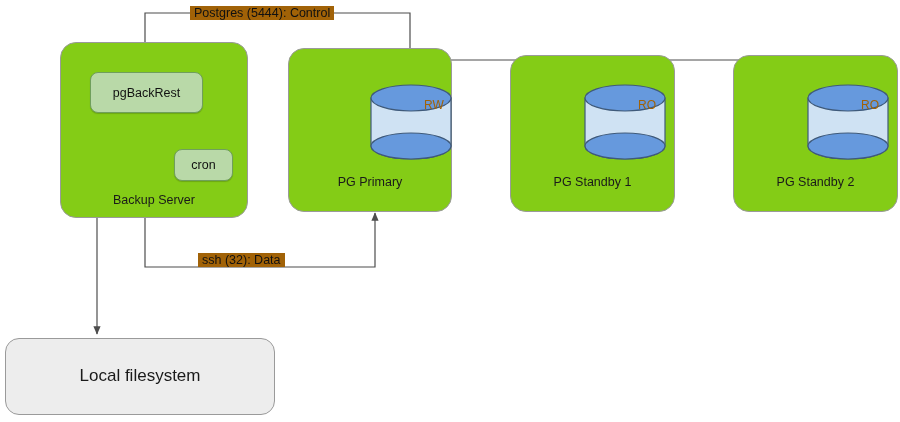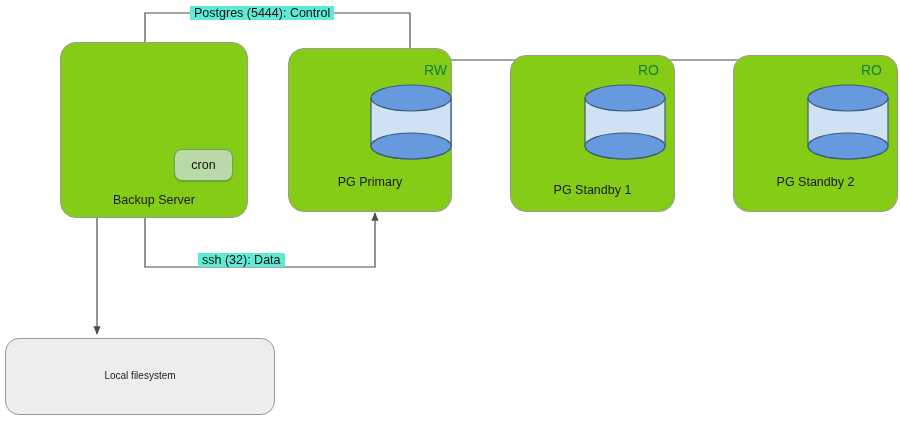--- a/index.html
+++ b/index.html
@@ -56,42 +56,43 @@
     box-shadow: 0 1px 1px rgba(0,0,0,0.18);
   }
   .storage-box {
     background: #ededed;
     border: 1px solid #9a9a9a;
     border-radius: 14px;
     display: flex;
     flex-direction: column;
     align-items: center;
     justify-content: center;
-    font-size: 10px;
+    font-size: 17px;
     color: #1a1a1a;
     line-height: 1.45;
     gap: 6px;
   }
   .storage-line { white-space: nowrap; }
   .db-cyl {
     position: absolute;
   }
   .edge-label {
     position: absolute;
     font-size: 12.5px;
     color: #111111;
-    background: #5eead4;
+    background: #a16207;
     padding: 0 4px;
     white-space: nowrap;
   }
   .port-label {
     position: absolute;
-    font-size: 14px;
-    color: #15803d;
+    font-size: 12px;
+    color: #a16207;
     white-space: nowrap;
+    margin-top: 36px;
   }
 </style>
 </head>
 <body>
 
 <div id="canvas">
 
   <svg id="wires" viewBox="0 0 900 422" width="900" height="422">
     <defs>
       <marker id="arrow" markerWidth="8" markerHeight="8" refX="6.4" refY="3" orient="auto" markerUnits="strokeWidth">
@@ -109,41 +110,44 @@
 
     <path d="M418,88 L418,60 L848,60" fill="none" stroke="#4d4d4d" stroke-width="1.0"></path>
     <path d="M625,60 L625,84" fill="none" stroke="#4d4d4d" stroke-width="1.2" marker-end="url(#arrow)"></path>
     <path d="M848,60 L848,84" fill="none" stroke="#4d4d4d" stroke-width="1.2" marker-end="url(#arrow)"></path>
   </svg>
 
   <div class="node host-box" style="left:60px; top:42px; width:188px; height:176px;">
     <div class="host-label" style="bottom:10px;">Backup Server</div>
   </div>
 
+  <div class="node proc-box" style="left:90px; top:72px; width:113px; height:41px;">
+    <span>pgBackRest</span>
+  </div>
 
   <div class="node proc-box" style="left:174px; top:149px; width:59px; height:32px;">
     <span>cron</span>
   </div>
 
   <div class="node host-box" style="left:288px; top:48px; width:164px; height:164px;">
     <div class="host-label" style="bottom:22px;">PG Primary</div>
   </div>
 
   <div class="db-cyl" style="left:366px; top:84px; width:90px; height:76px;">
     <svg width="90" height="76" viewBox="0 0 90 76">
       <path d="M5,14 L5,62 A40,13 0 0 0 85,62 L85,14 Z" fill="#cfe2f3" stroke="#3f5a7a" stroke-width="1.2"></path>
       <ellipse cx="45" cy="62" rx="40" ry="13" fill="#6699dd" stroke="#3f5a7a" stroke-width="1.2"></ellipse>
       <ellipse cx="45" cy="14" rx="40" ry="13" fill="#6699dd" stroke="#3f5a7a" stroke-width="1.2"></ellipse>
     </svg>
   </div>
 
   <div class="port-label" style="left:424px; top:62px;">RW</div>
 
   <div class="node host-box" style="left:510px; top:55px; width:165px; height:157px;">
-    <div class="host-label" style="bottom:14px;">PG Standby 1</div>
+    <div class="host-label" style="bottom:22px;">PG Standby 1</div>
   </div>
 
   <div class="db-cyl" style="left:580px; top:84px; width:90px; height:76px;">
     <svg width="90" height="76" viewBox="0 0 90 76">
       <path d="M5,14 L5,62 A40,13 0 0 0 85,62 L85,14 Z" fill="#cfe2f3" stroke="#3f5a7a" stroke-width="1.2"></path>
       <ellipse cx="45" cy="62" rx="40" ry="13" fill="#6699dd" stroke="#3f5a7a" stroke-width="1.2"></ellipse>
       <ellipse cx="45" cy="14" rx="40" ry="13" fill="#6699dd" stroke="#3f5a7a" stroke-width="1.2"></ellipse>
     </svg>
   </div>
 

